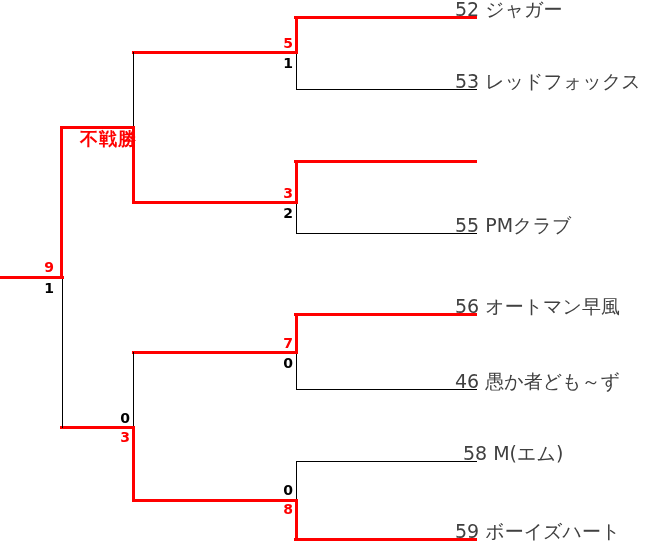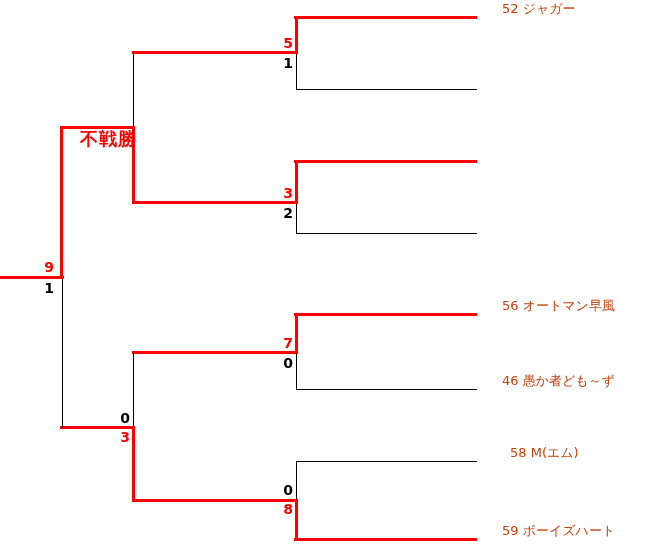--- a/index.html
+++ b/index.html
@@ -29,26 +29,25 @@
   .blk1 {
     background: #000000;
     height: 1px;
   }
   .vblk1 {
     background: #000000;
     width: 1px;
   }
   .team {
     position: absolute;
-    font-size: 13px;
+    font-size: 19px;
     line-height: 16px;
     height: 16px;
-    color: #c2410c;
+    color: #404040;
     white-space: nowrap;
-    margin-left: 47px;
   }
   .score {
     position: absolute;
     width: 46px;
     text-align: right;
     font-size: 14px;
     line-height: 15px;
     font-weight: bold;
     white-space: nowrap;
   }
@@ -98,20 +97,22 @@
   <div class="vline vred3" style="left:132px; top:426px; height:76px;"></div>
 
   <div class="hline red3" style="left:60px; top:126px; width:75px;"></div>
   <div class="hline red3" style="left:60px; top:426px; width:75px;"></div>
 
   <div class="vline vred3" style="left:60px; top:126px; height:153px;"></div>
   <div class="vline vblk1" style="left:62px; top:277px; height:151px;"></div>
   <div class="hline red3" style="left:0px; top:276px; width:64px;"></div>
 
   <div class="team" style="left:455px; top:1px;">52 ジャガー</div>
+  <div class="team" style="left:455px; top:73px;">53 レッドフォックス</div>
+  <div class="team" style="left:455px; top:217px;">55 PMクラブ</div>
   <div class="team" style="left:455px; top:298px;">56 オートマン早風</div>
   <div class="team" style="left:455px; top:373px;">46 愚か者ども～ず</div>
   <div class="team" style="left:463px; top:445px;">58 M(エム)</div>
   <div class="team" style="left:455px; top:523px;">59 ボーイズハート</div>
 
   <div class="score win" style="left:247px; top:36px;">5</div>
   <div class="score lose" style="left:247px; top:56px;">1</div>
   <div class="score win" style="left:247px; top:186px;">3</div>
   <div class="score lose" style="left:247px; top:206px;">2</div>
   <div class="score win" style="left:247px; top:336px;">7</div>

